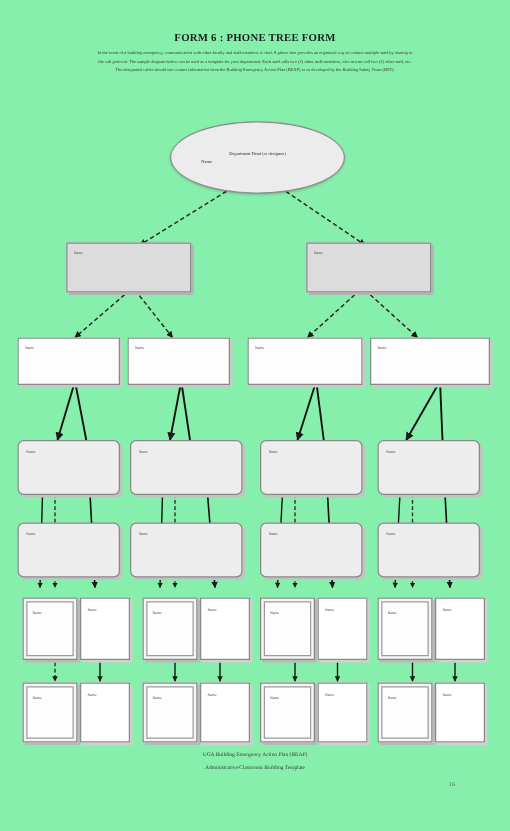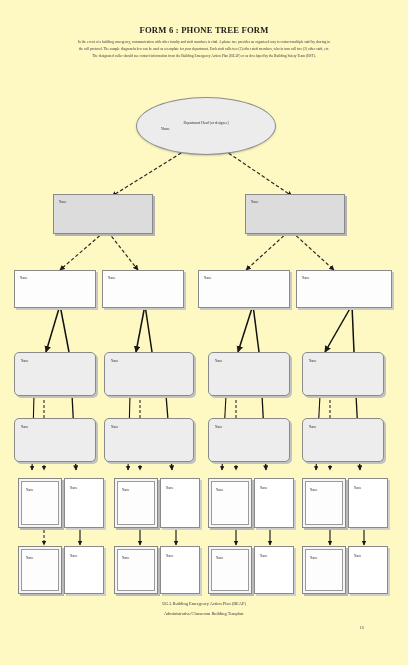--- a/index.html
+++ b/index.html
@@ -2,21 +2,21 @@
 <html><head>
 <meta charset="utf-8">
 <style>
   html,body{margin:0;padding:0;background:#fff;}
   body{
     width:408px;height:665px;overflow:hidden;position:relative;
     font-family:"Liberation Serif", serif;
     color:#2b2b2b;
     -webkit-font-smoothing:none;
   }
-  .page{position:absolute;inset:0;background:#fef9c3;}
+  .page{position:absolute;inset:0;background:#86efac;}
 
   
   .title{
     position:absolute;top:25px;left:0;width:408px;text-align:center;
     font-weight:bold;font-size:8.6px;letter-spacing:.2px;
     color:#1d1d1d;
   }
   .intro{
     position:absolute;top:39px;left:14px;width:380px;
     text-align:center;font-size:3.55px;line-height:7.2px;

